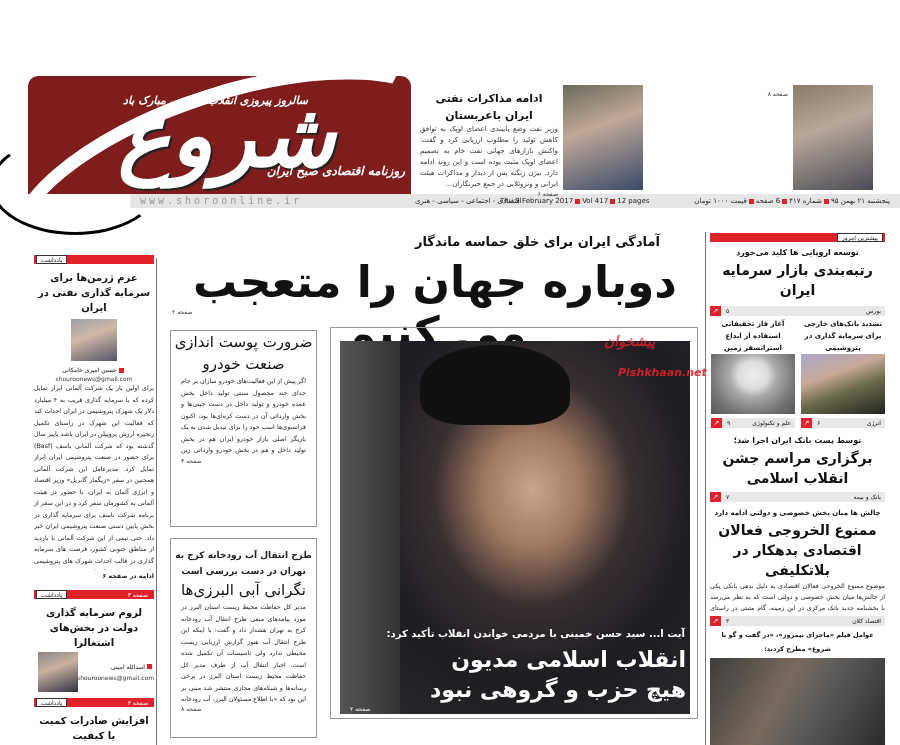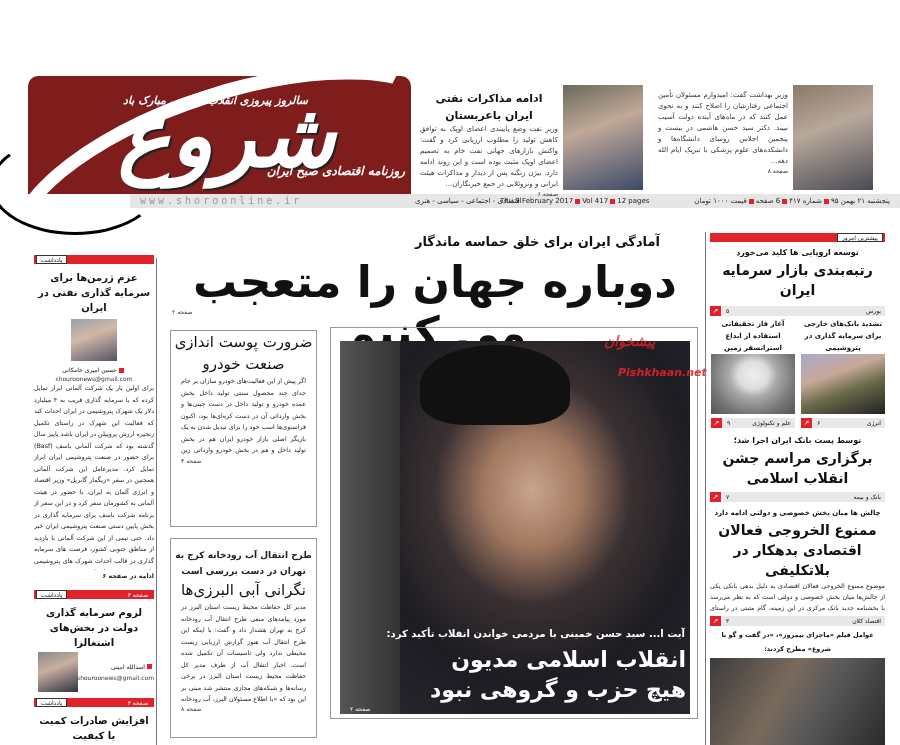--- a/index.html
+++ b/index.html
@@ -83,21 +83,20 @@
   <span class="date-en">
     <span>Thu 9 February 2017</span><span class="sq"></span><span>Vol 417</span><span class="sq"></span><span>12 pages</span>
   </span>
   <span class="date-fa rtl">
     <span>پنجشنبه ۲۱ بهمن ۹۵</span><span class="sq"></span><span>شماره ۴۱۷</span><span class="sq"></span><span>6 صفحه</span><span class="sq"></span><span>قیمت ۱۰۰۰ تومان</span>
   </span>
 </div>
 
 <div class="abs photo" style="left:793px;top:85px;width:80px;height:105px;"></div>
 <div class="abs rtl" style="left:658px;top:90px;width:130px;">
-  <div class="teaser-body">وزیر بهداشت گفت: امیدوارم مسئولان تأمین اجتماعی رفتارشان را اصلاح کنند و به نحوی عمل کنند که در ماه‌های آینده دولت آسیب نبیند. دکتر سید حسن هاشمی در بیست و پنجمین اجلاس روسای دانشگاه‌ها و دانشکده‌های علوم پزشکی با تبریک ایام الله دهه...</div>
   <div class="teaser-page">صفحه ۸</div>
 </div>
 <div class="abs photo" style="left:563px;top:85px;width:80px;height:105px;background:linear-gradient(160deg,#6a6a5a,#c0a898 40%,#3a4a6a);"></div>
 <div class="abs rtl" style="left:420px;top:90px;width:138px;">
   <div class="teaser-title">ادامه مذاکرات نفتی ایران باعربستان</div>
   <div class="teaser-body">وزیر نفت وضع پایبندی اعضای اوپک به توافق کاهش تولید را مطلوب ارزیابی کرد و گفت: واکنش بازارهای جهانی نفت خام به تصمیم اعضای اوپک مثبت بوده است و این روند ادامه دارد. بیژن زنگنه پس از دیدار و مذاکرات هیئت ایرانی و ونزوئلایی در جمع خبرنگاران...</div>
   <div class="teaser-page">صفحه ۶</div>
 </div>
 
 <div class="abs kicker rtl" style="text-align:right;">آمادگی ایران برای خلق حماسه ماندگار</div>

